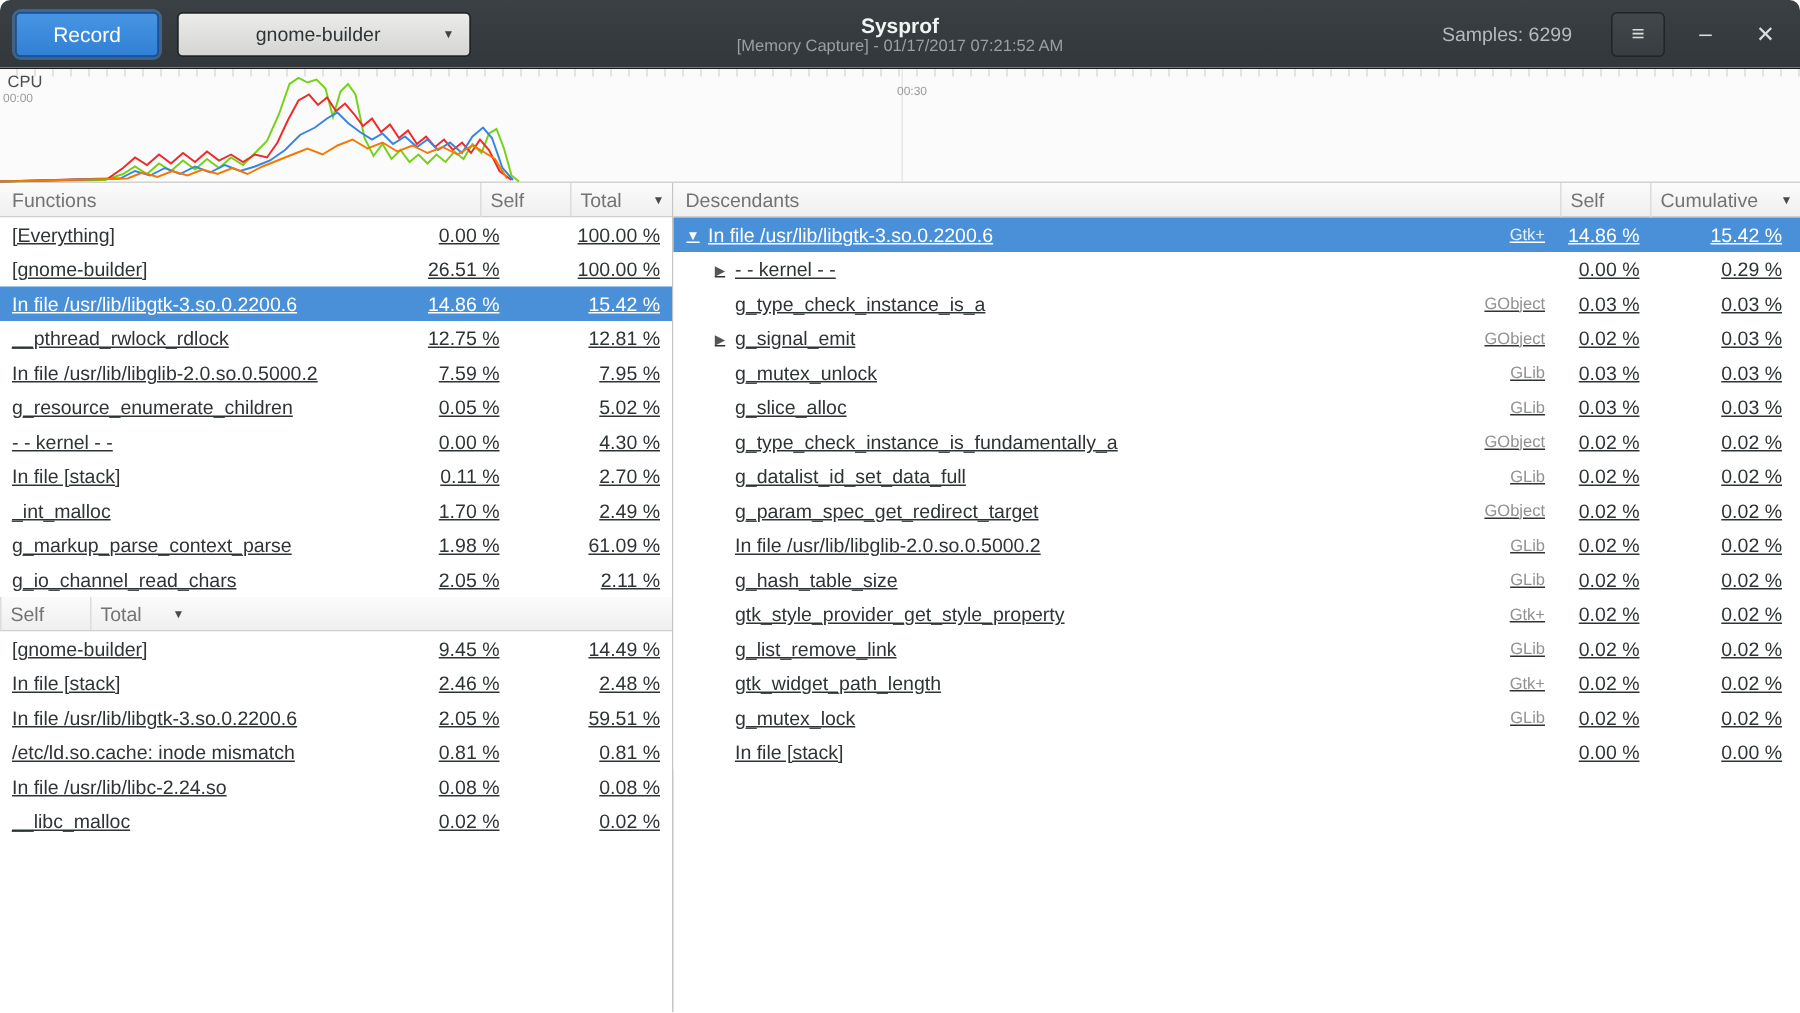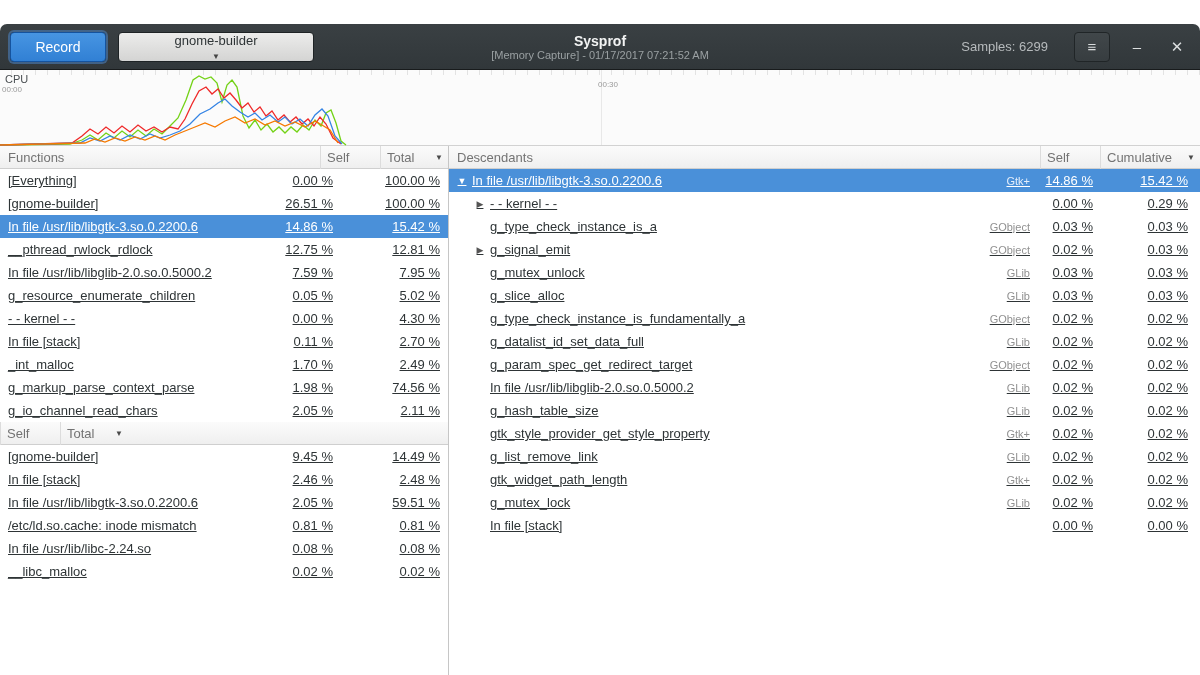--- a/index.html
+++ b/index.html
@@ -1,22 +1,22 @@
 <!DOCTYPE html>
 <html><head>
 <meta charset="utf-8">
 <style>
   * { margin:0; padding:0; box-sizing:border-box; }
   html,body { width:1200px; height:675px; font-family:"Liberation Sans", sans-serif; background:#ffffff; }
   .window { width:1200px; height:675px; overflow:hidden; background:#fff; display:flex; flex-direction:column; }
 
   
-  .headerbar { height:46px; flex:none; background:linear-gradient(to bottom,#3a4043,#31373a); border-bottom:1px solid #181b1c; display:flex; align-items:center; padding:5px 10px; position:relative; border-radius:7px 7px 0 0;margin-top:24px; }
+  .headerbar { height:46px; flex:none; background:linear-gradient(to bottom,#3a4043,#31373a); border-bottom:1px solid #181b1c; display:flex; align-items:center; padding:5px 10px; position:relative; border-radius:7px 7px 0 0; }
   .btn-record { width:96px; height:30px; border-radius:4px; border:1px solid #15539e; background:linear-gradient(to bottom,#4795e2,#3180d4); color:#fff; font-family:"Liberation Sans",sans-serif; font-size:14px; box-shadow:0 0 0 2px rgba(82,148,226,.45); cursor:pointer; }
-  .btn-combo { margin-left:12px; width:196px; height:30px; border-radius:4px; border:1px solid #1e2325; background:linear-gradient(to bottom,#ececeb,#d4d4d3); color:#2e3436; font-family:"Liberation Sans",sans-serif; font-size:13px; display:flex; align-items:center; cursor:pointer; padding:0 10px;flex-direction:column; }
+  .btn-combo { margin-left:12px; width:196px; height:30px; border-radius:4px; border:1px solid #1e2325; background:linear-gradient(to bottom,#ececeb,#d4d4d3); color:#2e3436; font-family:"Liberation Sans",sans-serif; font-size:13px; display:flex; align-items:center; cursor:pointer; padding:0 10px; }
   .btn-combo .combo-label { flex:1; text-align:center; }
   .btn-combo .combo-arrow { font-size:8px; color:#444; }
   .titlebox { position:absolute; left:0; right:0; top:0; height:46px; display:flex; flex-direction:column; align-items:center; justify-content:center; pointer-events:none; }
   .title { color:#f2f3f3; font-size:14px; font-weight:bold; line-height:16px; }
   .subtitle { color:#9aa0a2; font-size:11px; line-height:13px; }
   .hb-right { margin-left:auto; display:flex; align-items:center; z-index:2; }
   .samples { color:#b6babc; font-size:13px; margin-right:26px; }
   .btn-menu { width:36px; height:30px; border-radius:4px; border:1px solid #202527; background:linear-gradient(to bottom,#41474a,#373d40); color:#d9dcdd; font-size:15px; line-height:1; cursor:pointer; }
   .winbtn { width:26px; height:30px; margin-left:14px; background:none; border:none; color:#dcdfe0; font-size:15px; cursor:pointer; }
 
@@ -152,21 +152,21 @@
             <span class="num ltotal">2.70 %</span>
           </div>
           <div class="trow">
             <span class="lname">_int_malloc</span>
             <span class="num lself">1.70 %</span>
             <span class="num ltotal">2.49 %</span>
           </div>
           <div class="trow">
             <span class="lname">g_markup_parse_context_parse</span>
             <span class="num lself">1.98 %</span>
-            <span class="num ltotal">74.56 %</span>
+            <span class="num ltotal">61.09 %</span>
           </div>
           <div class="trow">
             <span class="lname">g_io_channel_read_chars</span>
             <span class="num lself">2.05 %</span>
             <span class="num ltotal">2.11 %</span>
           </div>
         </div>
 
       <div class="thead">
         <div class="hcell hself">Self</div>

